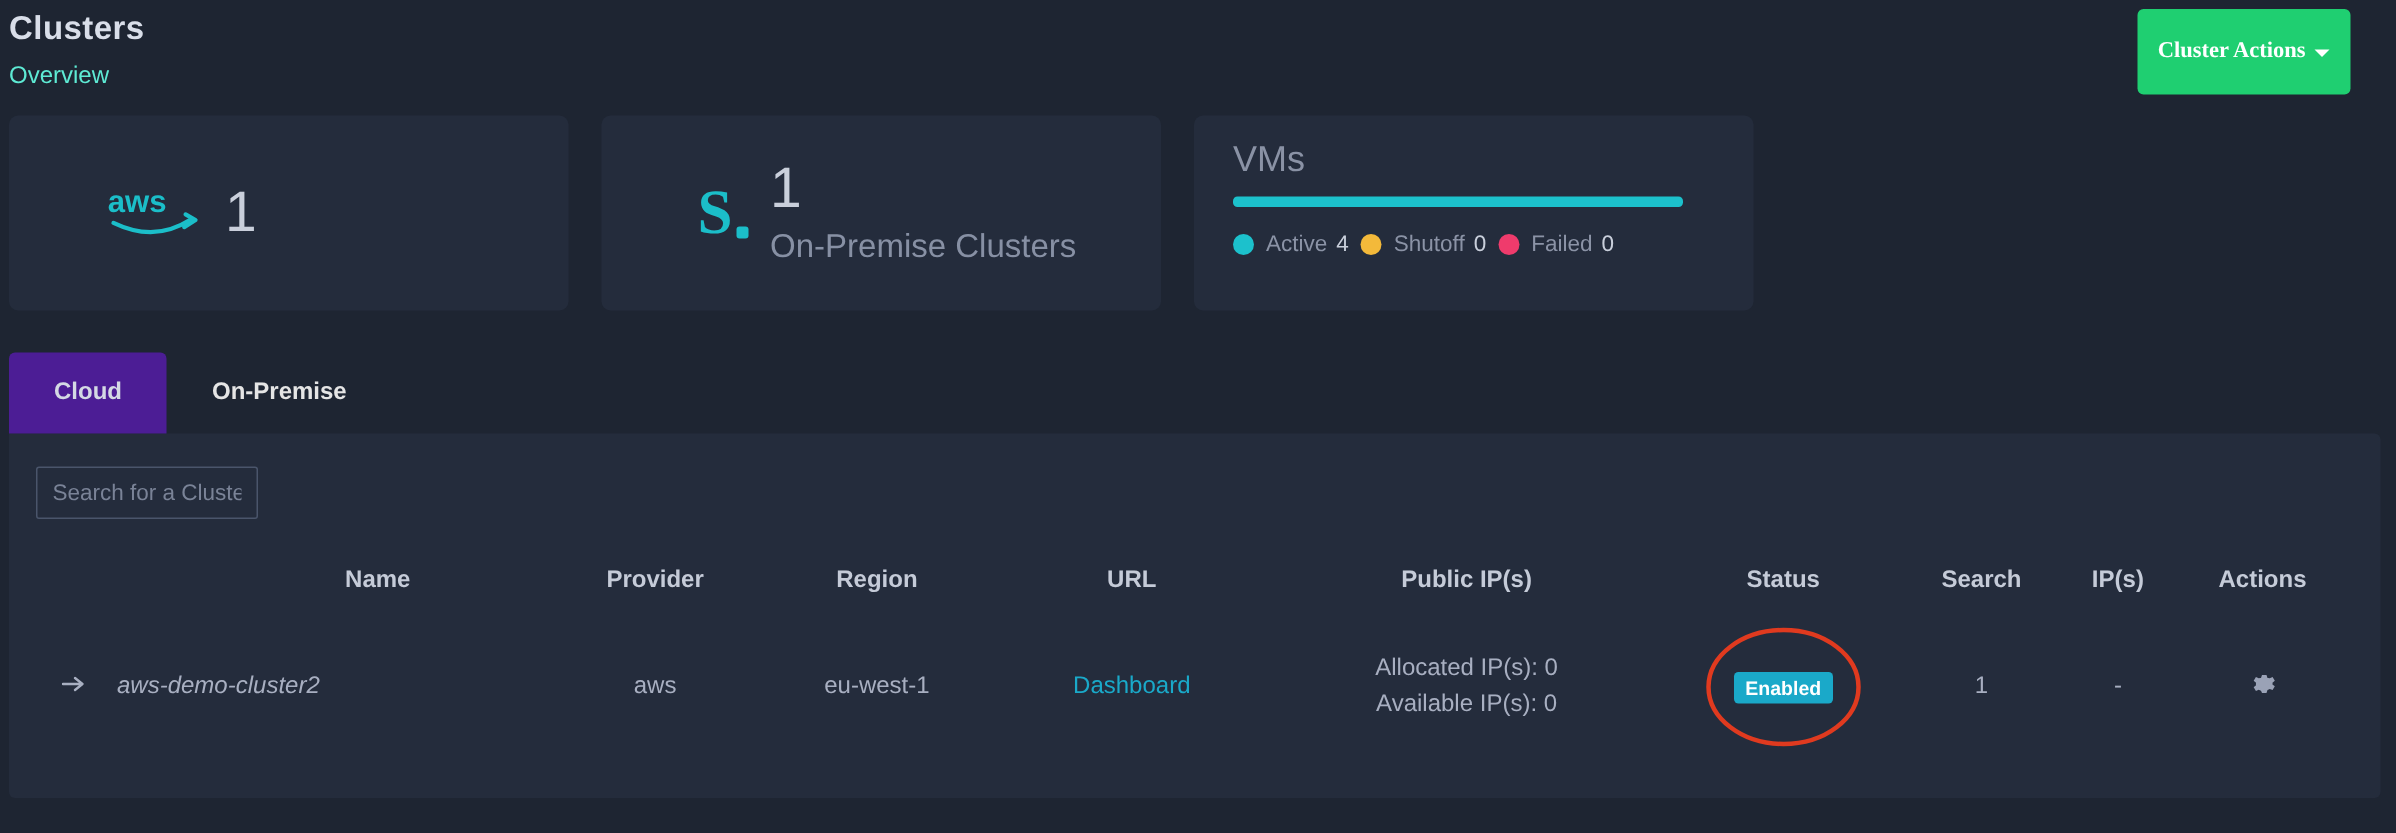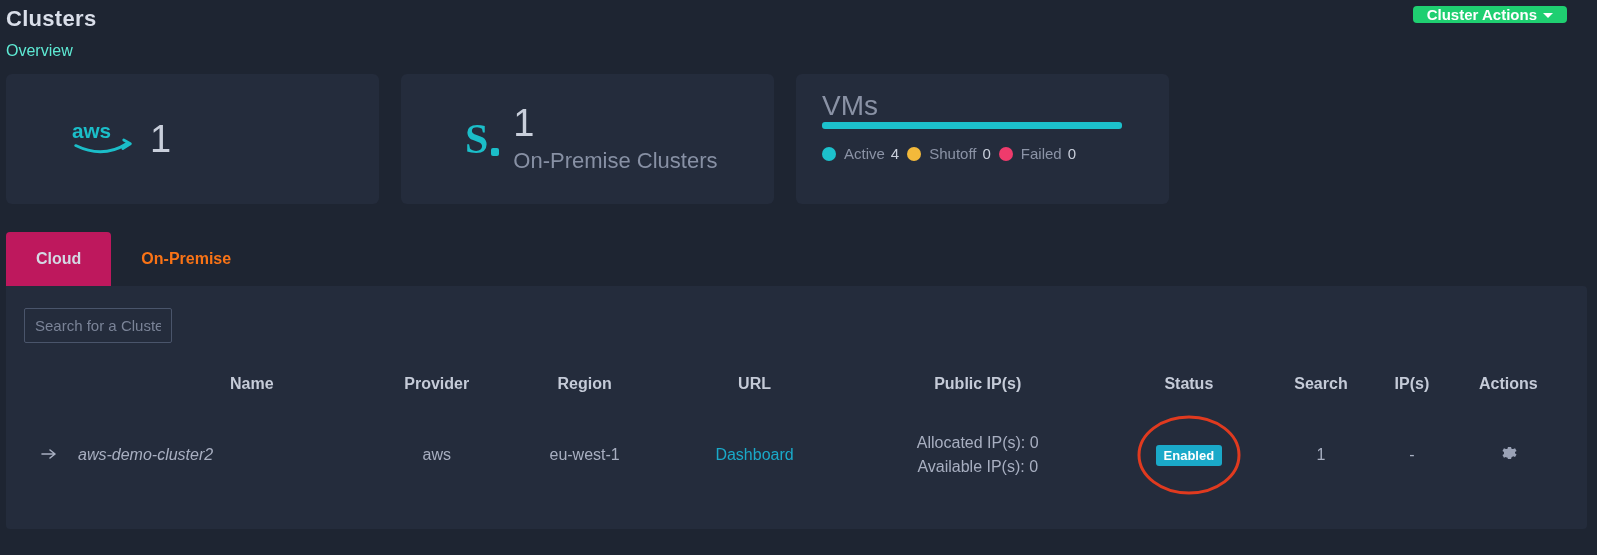--- a/index.html
+++ b/index.html
@@ -28,28 +28,29 @@
   .overview-label {
     margin-top: 10px;
     font-size: 16px;
     color: #5eead4;
   }
   .cluster-actions-btn {
     background: #1fcf71;
     color: #ffffff;
     border: none;
     border-radius: 4px;
-    padding: 0 14px;
+    padding: 20px 14px;
     font-size: 15px;
     font-weight: 600;
     display: inline-flex;
     align-items: center;
     gap: 6px;
     cursor: pointer;
     margin-right: 20px;
+    font-family: Liberation Serif, serif;
   }
   .caret-down {
     width: 0; height: 0;
     border-left: 5px solid transparent;
     border-right: 5px solid transparent;
     border-top: 5px solid #fff;
     margin-top: 2px;
   }
 
   
@@ -108,24 +109,24 @@
     align-items: baseline;
     line-height: 1;
   }
   .s-icon .dot {
     width: 8px; height: 8px; background:#1bbec9; border-radius:2px;
     margin-left:2px; margin-bottom:4px; display:inline-block; align-self:flex-end;
   }
 
   
   .vms-title {
-    font-size: 28px;
+    font-size: 24px;
     color: #8a92a5;
     font-weight: 500;
-    margin-bottom: 0;
+    margin-bottom: 10px;
   }
   .vms-bar {
     width: 300px;
     height: 7px;
     background: #1cc1cc;
     border-radius: 3px;
     margin-bottom: 16px;
   }
   .vms-stats {
     display: flex;
@@ -143,25 +144,25 @@
 
   
   .tabs-row {
     display: flex;
     margin-top: 28px;
   }
   .tab {
     padding: 18px 30px;
     font-size: 16px;
     font-weight: 600;
-    color: #f97316;
+    color: #e5e5e5;
     cursor: pointer;
   }
   .tab.active {
-    background: #be185d;
+    background: #4c1d95;
     color: #d4d9e4;
     border-top-left-radius: 4px;
     border-top-right-radius: 4px;
   }
 
   .tab-body {
     background: #242c3c;
     border-radius: 0 4px 4px 4px;
     padding: 22px 18px 40px 18px;
   }

